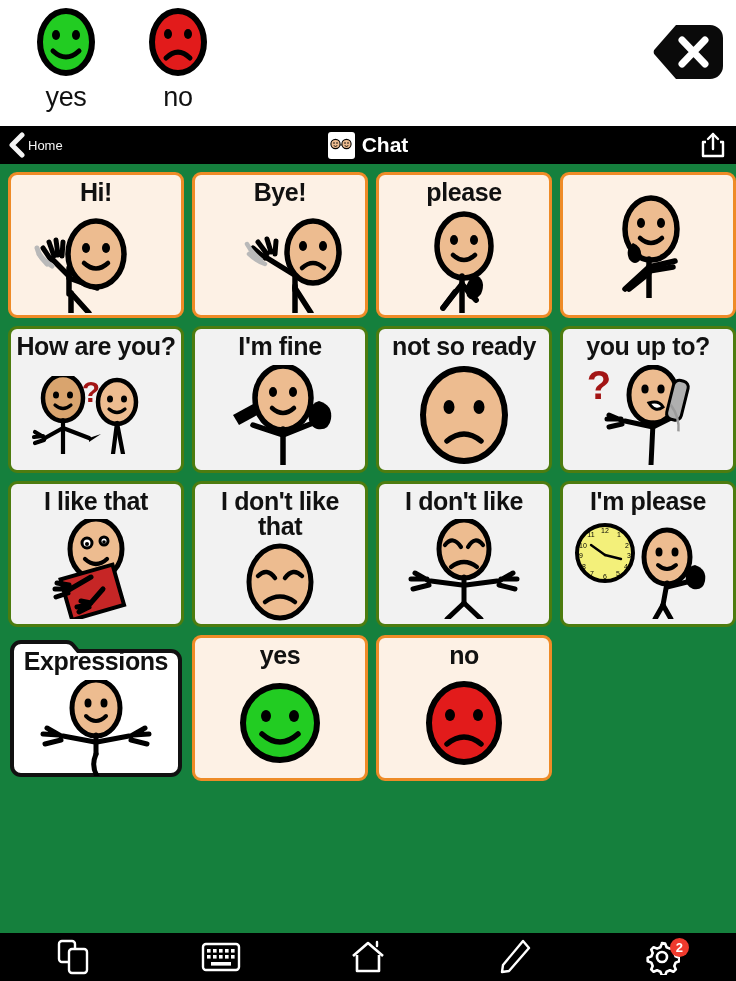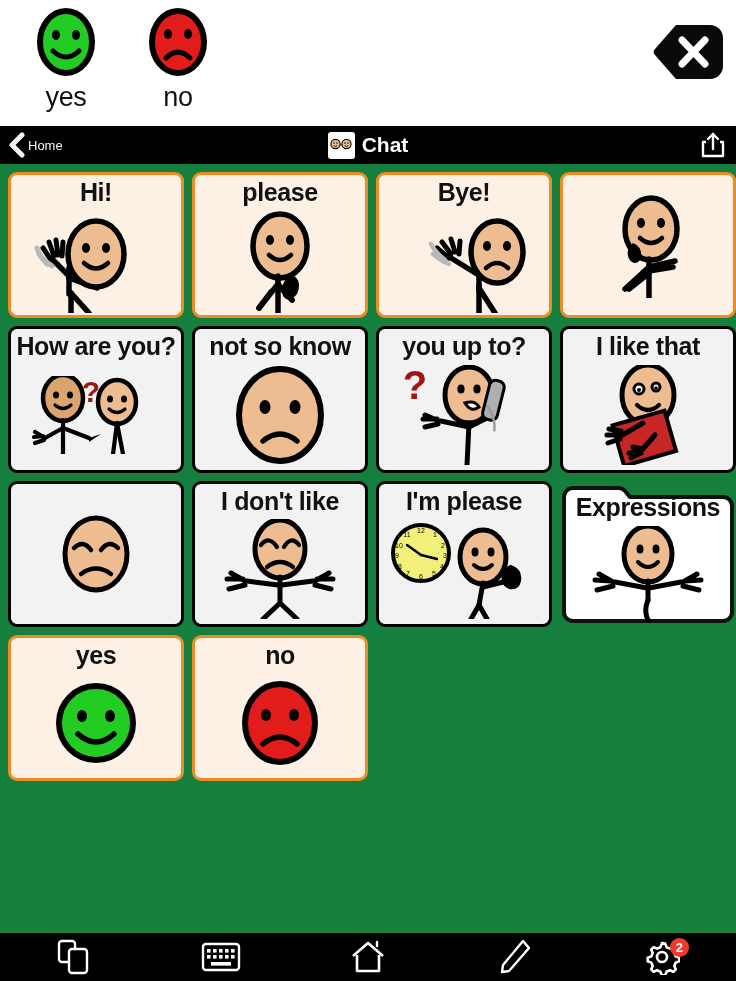--- a/index.html
+++ b/index.html
@@ -59,21 +59,21 @@
     grid-template-rows: repeat(4, 1fr);
     gap: 8px; padding: 8px 8px 0 8px;
   }
   .cell { position: relative; }
   .btn {
     position: relative; width: 100%; height: 100%;
     border-radius: 9px; overflow: hidden;
     display: flex; flex-direction: column; align-items: center;
     cursor: pointer;
   }
-  .btn.plain { border: 3px solid #000000; background: #F2F2F2; }
+  .btn.plain { border: 3px solid #4d7c0f; background: #F2F2F2; }
   .btn.accent { border: 3px solid #EE8B27; background: #FDF1E5; }
   .btn.folder { border: none; background: transparent; }
 
   
   .folder-shape { position: absolute; inset: 0; }
   .btn-label {
     position: relative; z-index: 2;
     font-size: 25px; font-weight: 700; color: #111;
     text-align: center; line-height: 1.03;
     padding: 5px 4px 0 4px; letter-spacing: -0.4px;
@@ -193,20 +193,43 @@
             <ellipse cx="75" cy="40" rx="4" ry="5" fill="#000"></ellipse>
             <ellipse cx="95" cy="40" rx="4" ry="5" fill="#000"></ellipse>
             <path d="M73 55 Q85 66 97 55" stroke="#000" stroke-width="4.5" fill="none" stroke-linecap="round"></path>
           </svg>
         </div>
       </div>
     </div>
 
     <div class="cell">
       <div class="btn accent">
+        <div class="btn-label">Bye!</div>
+        <div class="btn-art">
+          <svg viewBox="0 0 170 105" width="170" height="105">
+            <g stroke="#000" stroke-width="5.5" fill="none" stroke-linecap="round">
+              <path d="M100 78 L100 105"></path>
+                <path d="M100 80 L116 105"></path>
+              <path d="M100 58 L100 82"></path>
+                <path d="M98 66 L72 50"></path>
+              <path d="M70 50 L58 40 M72 46 L63 34 M76 44 L72 31 M80 46 L81 33" stroke-width="5"></path>
+              <path d="M66 52 Q56 44 52 36" stroke="#B9B9B9" stroke-width="4.5"></path>
+              <path d="M70 56 Q60 52 54 46" stroke="#B9B9B9" stroke-width="4.5"></path>
+            </g>
+            <ellipse cx="118" cy="44" rx="26" ry="31" fill="#EDBC90" stroke="#000" stroke-width="5.5"></ellipse>
+            <ellipse cx="108" cy="38" rx="4" ry="5" fill="#000"></ellipse>
+            <ellipse cx="128" cy="38" rx="4" ry="5" fill="#000"></ellipse>
+            <path d="M107 60 Q118 50 129 60" stroke="#000" stroke-width="4.5" fill="none" stroke-linecap="round"></path>
+          </svg>
+        </div>
+      </div>
+    </div>
+
+    <div class="cell">
+      <div class="btn accent">
         <div class="btn-label">please</div>
         <div class="btn-art">
           <svg viewBox="0 0 170 105" width="170" height="105">
             <ellipse cx="85" cy="38" rx="27" ry="32" fill="#EDBC90" stroke="#000" stroke-width="5.5"></ellipse>
             <ellipse cx="75" cy="32" rx="4" ry="5" fill="#000"></ellipse>
             <ellipse cx="95" cy="32" rx="4" ry="5" fill="#000"></ellipse>
             <path d="M74 47 Q85 57 96 47" stroke="#000" stroke-width="4.5" fill="none" stroke-linecap="round"></path>
             <g stroke="#000" stroke-width="5.5" fill="none" stroke-linecap="round">
               <path d="M83 68 L83 105"></path>
               <path d="M83 76 L64 100"></path>
@@ -214,43 +237,20 @@
               <path d="M64 100 L76 84 M97 92 L86 80"></path>
             </g>
             <path d="M96 66 q12 6 6 20 q-8 10 -14 2 q-4 -12 8 -22 z" fill="#000"></path>
           </svg>
         </div>
       </div>
     </div>
 
     <div class="cell">
       <div class="btn accent">
-        <div class="btn-label">Bye!</div>
-        <div class="btn-art">
-          <svg viewBox="0 0 170 105" width="170" height="105">
-            <g stroke="#000" stroke-width="5.5" fill="none" stroke-linecap="round">
-              <path d="M100 78 L100 105"></path>
-                <path d="M100 80 L116 105"></path>
-              <path d="M100 58 L100 82"></path>
-                <path d="M98 66 L72 50"></path>
-              <path d="M70 50 L58 40 M72 46 L63 34 M76 44 L72 31 M80 46 L81 33" stroke-width="5"></path>
-              <path d="M66 52 Q56 44 52 36" stroke="#B9B9B9" stroke-width="4.5"></path>
-              <path d="M70 56 Q60 52 54 46" stroke="#B9B9B9" stroke-width="4.5"></path>
-            </g>
-            <ellipse cx="118" cy="44" rx="26" ry="31" fill="#EDBC90" stroke="#000" stroke-width="5.5"></ellipse>
-            <ellipse cx="108" cy="38" rx="4" ry="5" fill="#000"></ellipse>
-            <ellipse cx="128" cy="38" rx="4" ry="5" fill="#000"></ellipse>
-            <path d="M107 60 Q118 50 129 60" stroke="#000" stroke-width="4.5" fill="none" stroke-linecap="round"></path>
-          </svg>
-        </div>
-      </div>
-    </div>
-
-    <div class="cell">
-      <div class="btn accent">
         <div class="btn-art">
           <svg viewBox="0 0 170 105" width="170" height="105">
             <ellipse cx="88" cy="36" rx="26" ry="31" fill="#EDBC90" stroke="#000" stroke-width="5.5"></ellipse>
             <ellipse cx="78" cy="30" rx="4" ry="5" fill="#000"></ellipse>
             <ellipse cx="98" cy="30" rx="4" ry="5" fill="#000"></ellipse>
             <path d="M77 45 Q88 55 99 45" stroke="#000" stroke-width="4.5" fill="none" stroke-linecap="round"></path>
             <g stroke="#000" stroke-width="5.5" fill="none" stroke-linecap="round">
               <path d="M86 66 L86 105"></path>
               <path d="M86 74 L62 96"></path>
                 <path d="M86 74 L112 68"></path>
@@ -285,24 +285,44 @@
             <g stroke="#000" stroke-width="4.2" fill="none" stroke-linecap="round">
               <path d="M106 47 L102 78"></path>
                 <path d="M106 47 L112 78"></path>
             </g>
             <text x="80" y="26" font-family="Liberation Sans, sans-serif" font-size="30" font-weight="700" fill="#A31515" text-anchor="middle">?</text>
           </svg>
         </div>
       </div>
     </div>
 
-
-    <div class="cell">
-      <div class="btn plain">
-        <div class="btn-label">not so know</div>
+    <div class="cell">
+      <div class="btn plain">
+        <div class="btn-label">I'm fine</div>
+        <div class="btn-art">
+          <svg viewBox="0 0 170 100" width="170" height="100">
+            <ellipse cx="88" cy="33" rx="28" ry="32" fill="#EDBC90" stroke="#000" stroke-width="5.5"></ellipse>
+            <ellipse cx="78" cy="27" rx="4" ry="5" fill="#000"></ellipse>
+            <ellipse cx="98" cy="27" rx="4" ry="5" fill="#000"></ellipse>
+            <path d="M77 43 Q88 53 99 43" stroke="#000" stroke-width="4.5" fill="none" stroke-linecap="round"></path>
+            <g stroke="#000" stroke-width="5.5" fill="none" stroke-linecap="round">
+              <path d="M88 64 L88 100"></path>
+              <path d="M88 70 L58 60"></path>
+                <path d="M88 70 L118 58"></path>
+            </g>
+            <path d="M38 50 l22 -12 l6 10 l-22 12 z" fill="#000"></path>
+            <path d="M124 36 q14 4 12 18 q-2 12 -14 10 q-10 -4 -8 -16 q2 -10 10 -12 z" fill="#000"></path>
+          </svg>
+        </div>
+      </div>
+    </div>
+
+    <div class="cell">
+      <div class="btn plain">
+        <div class="btn-label">not so ready</div>
         <div class="btn-art">
           <svg viewBox="0 0 120 100" width="120" height="100">
             <ellipse cx="60" cy="50" rx="41" ry="46" fill="#EDBC90" stroke="#000" stroke-width="6"></ellipse>
             <ellipse cx="45" cy="42" rx="5.5" ry="7" fill="#000"></ellipse>
             <ellipse cx="75" cy="42" rx="5.5" ry="7" fill="#000"></ellipse>
             <path d="M43 76 Q60 62 77 76" stroke="#000" stroke-width="5.5" fill="none" stroke-linecap="round"></path>
           </svg>
         </div>
       </div>
     </div>
@@ -350,20 +370,21 @@
               <path d="M80 58 L56 72 M57 70 L44 70 M57 74 L45 78 M58 66 L46 64"></path>
               <path d="M92 70 L78 86 M78 86 L66 88 M78 88 L68 93 M80 84 L70 82"></path>
             </g>
           </svg>
         </div>
       </div>
     </div>
 
     <div class="cell">
       <div class="btn plain">
+        <div class="btn-label">I don't like that</div>
         <div class="btn-art">
           <svg viewBox="0 0 110 80" width="110" height="80">
             <ellipse cx="55" cy="40" rx="31" ry="36" fill="#EDBC90" stroke="#000" stroke-width="5"></ellipse>
             <path d="M33 34 Q42 25 50 36" stroke="#000" stroke-width="4.5" fill="none" stroke-linecap="round"></path>
             <path d="M60 36 Q68 25 77 34" stroke="#000" stroke-width="4.5" fill="none" stroke-linecap="round"></path>
             <path d="M40 60 Q55 49 70 60" stroke="#000" stroke-width="4.5" fill="none" stroke-linecap="round"></path>
           </svg>
         </div>
       </div>
     </div>

